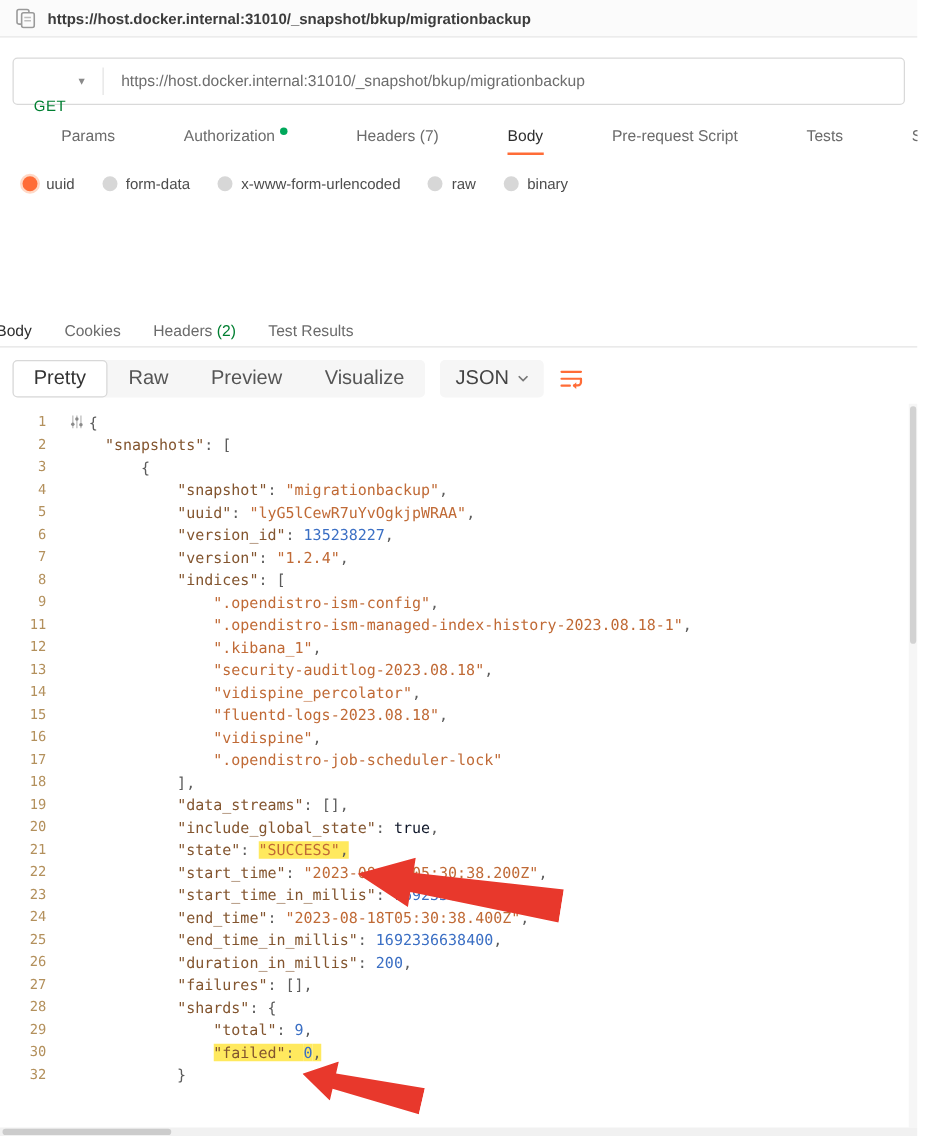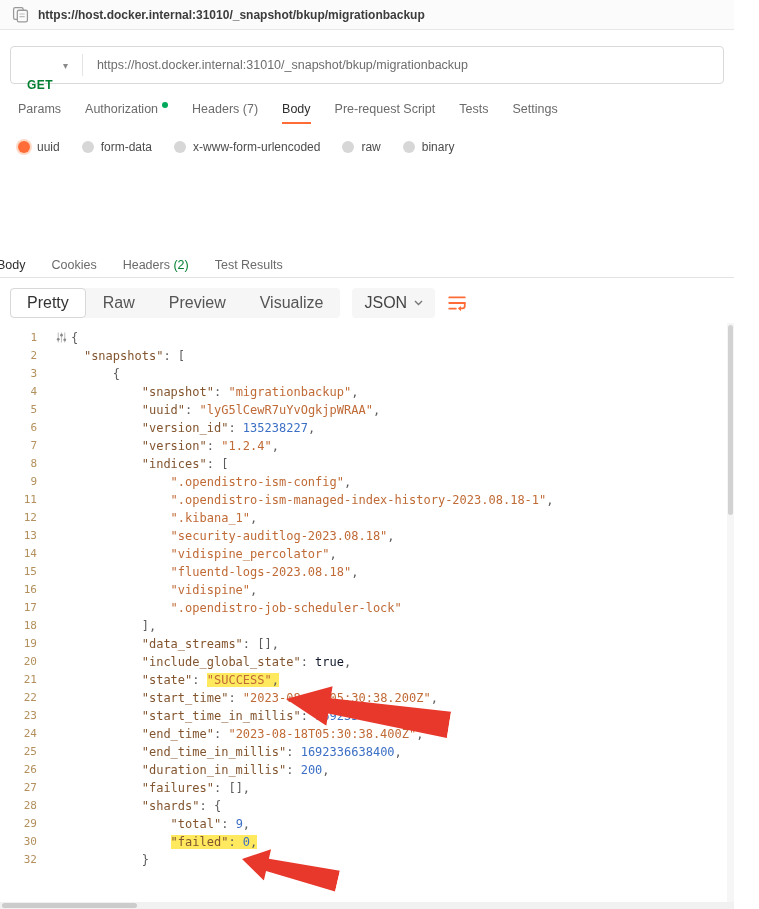--- a/index.html
+++ b/index.html
@@ -15,30 +15,30 @@
     display:flex; align-items:center; padding-left:12px; gap:9px;
   }
   .tabbar .title { font-size:12px; font-weight:700; color:#3c3c3c; }
   .tabicon { width:17px; height:17px; display:inline-flex; }
   
   .urlrow {
     position:absolute; top:46px; left:10px; right:10px; height:38px;
     border:1px solid #d9d9d9; border-radius:4px; background:#fff;
     display:flex; align-items:center;
   }
-  .method { color:#007f31; font-weight:700; font-size:12px; letter-spacing:.4px; padding:0 10px 0 16px; cursor:pointer;margin-top:40px; }
+  .method { color:#007f31; font-weight:400; font-size:12px; letter-spacing:.4px; padding:0 10px 0 16px; cursor:pointer;margin-top:40px; }
   .chev { font-size:10px; color:#8a8a8a; padding-right:14px; }
   .vdiv { width:1px; height:22px; background:#e4e4e4; margin-right:14px; }
   .urltext { font-size:12.5px; color:#6d6d6d; }
   
   .reqtabs {
     position:absolute; top:96px; left:18px; right:0; height:26px;
     display:flex; gap:24px; align-items:center; font-size:12.5px; color:#6b6b6b;
   }
-  .rtab { position:relative; cursor:pointer; white-space:nowrap; }
+  .rtab { position:relative; cursor:pointer; white-space:nowrap;margin-left:31px; }
   .rtab.active { color:#2e2e2e; }
   .rtab.active::after {
     content:""; position:absolute; left:0; right:0; bottom:-8px; height:2px; background:#ff6c37;
   }
   .dot { display:inline-block; width:6px; height:6px; border-radius:50%; background:#00a85b; margin-left:4px; vertical-align:super; }
   
   .bodymodes {
     position:absolute; top:136px; left:18px; height:22px;
     display:flex; gap:22px; align-items:center; font-size:12px; color:#4c4c4c;
   }

